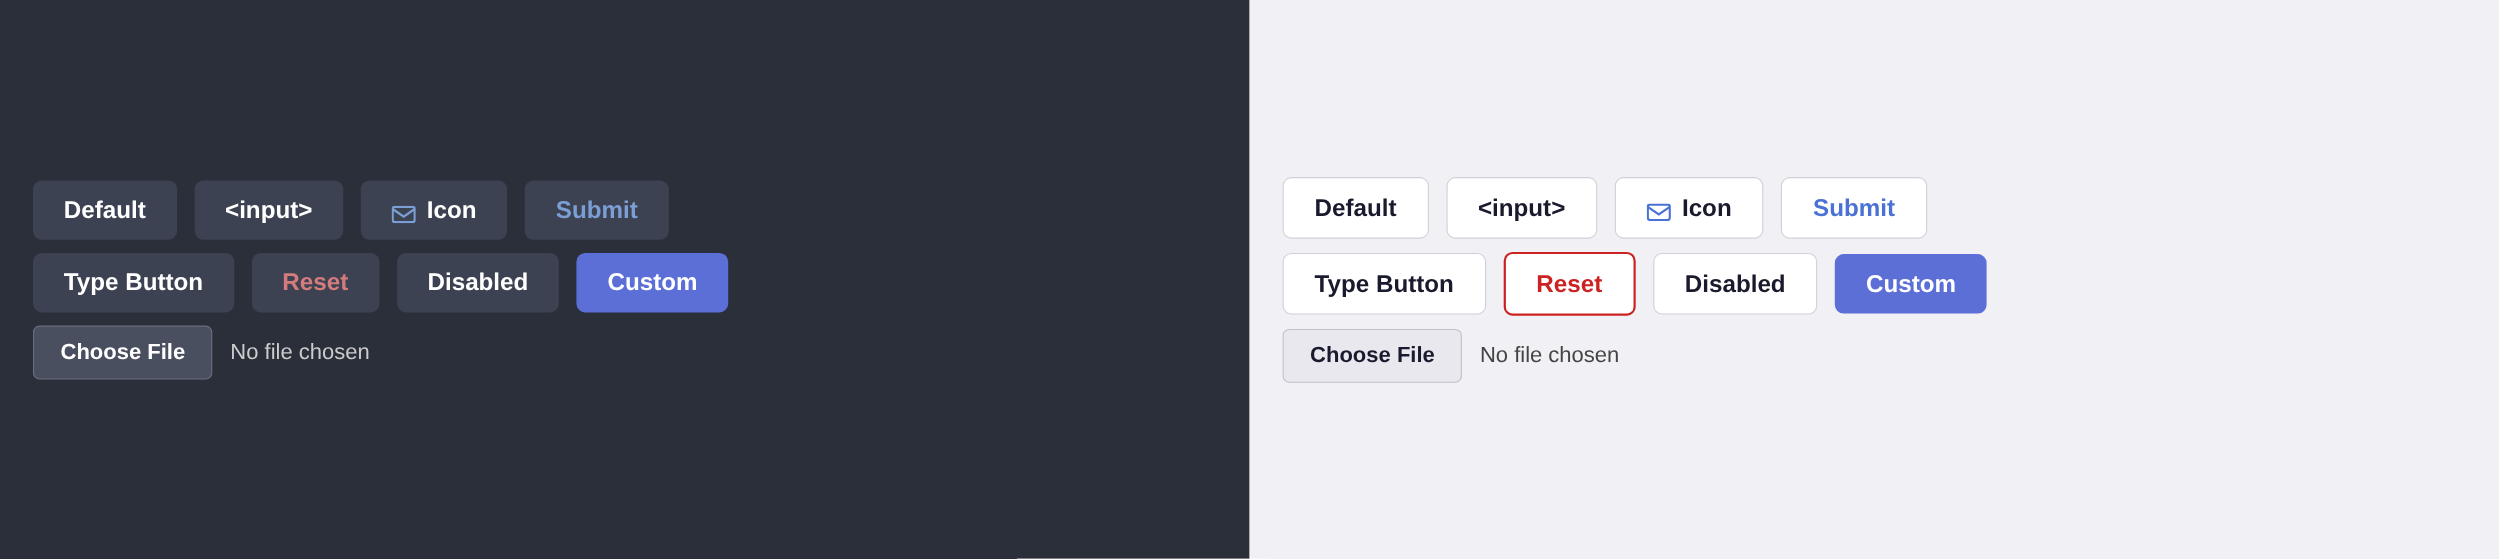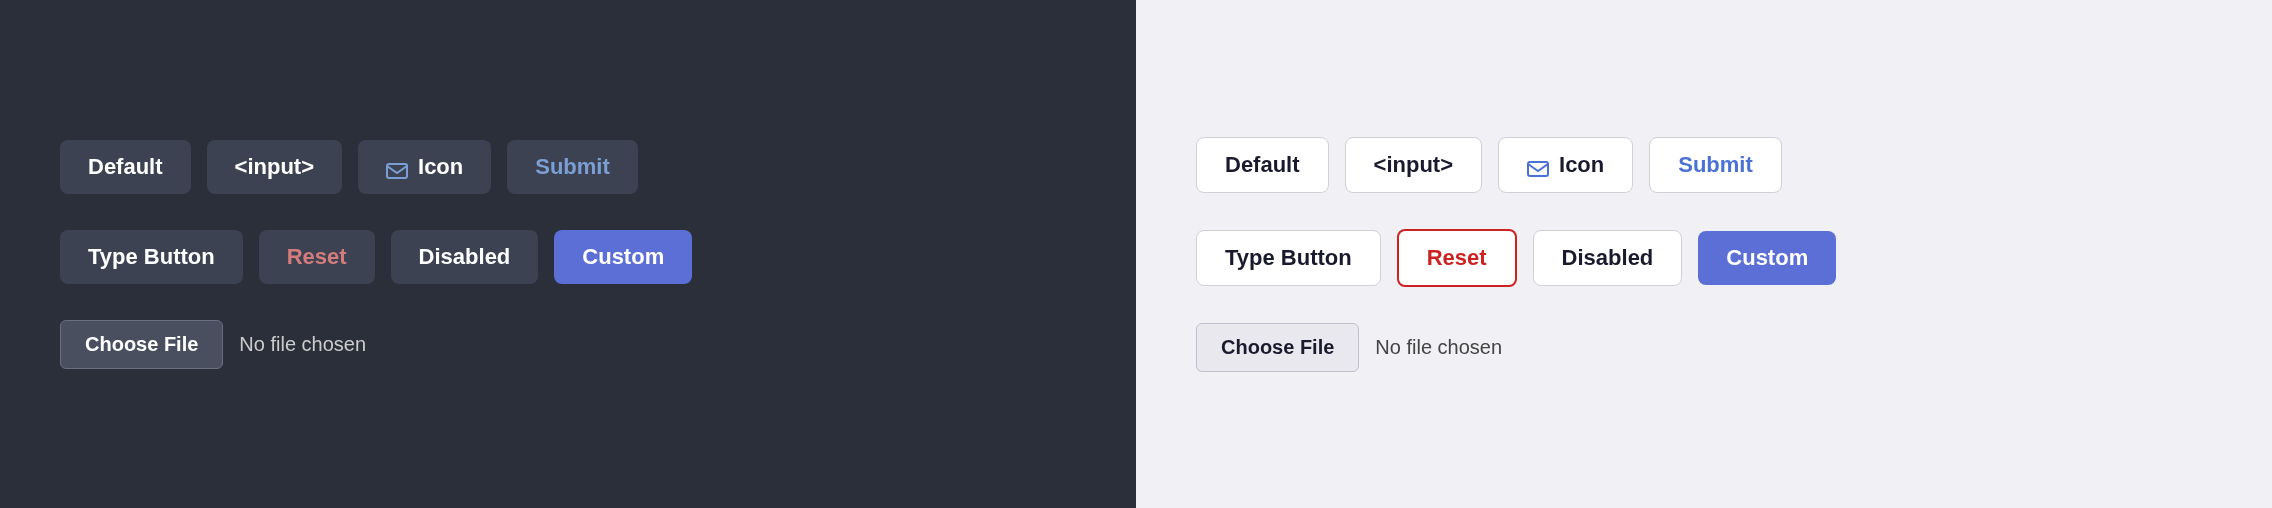--- a/index.html
+++ b/index.html
@@ -10,22 +10,22 @@
       height: 508px;
       font-family: -apple-system, BlinkMacSystemFont, 'Segoe UI', sans-serif;
       overflow: hidden;
     }
 
     .panel {
       flex: 1;
       display: flex;
       flex-direction: column;
       justify-content: center;
-      padding: 40px 60px;
-      gap: 36px;
+      padding: 40px 30px;
+      gap: 12px;
     }
 
     .panel-dark {
       background-color: #2b2f3a;
     }
 
     .panel-light {
       background-color: #f0f0f5;
     }
 

